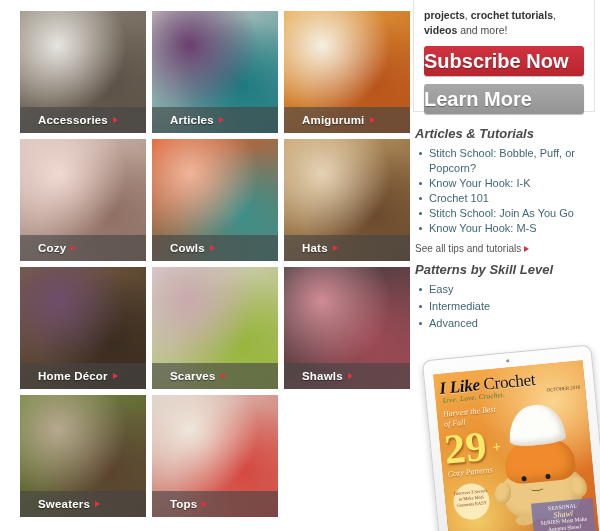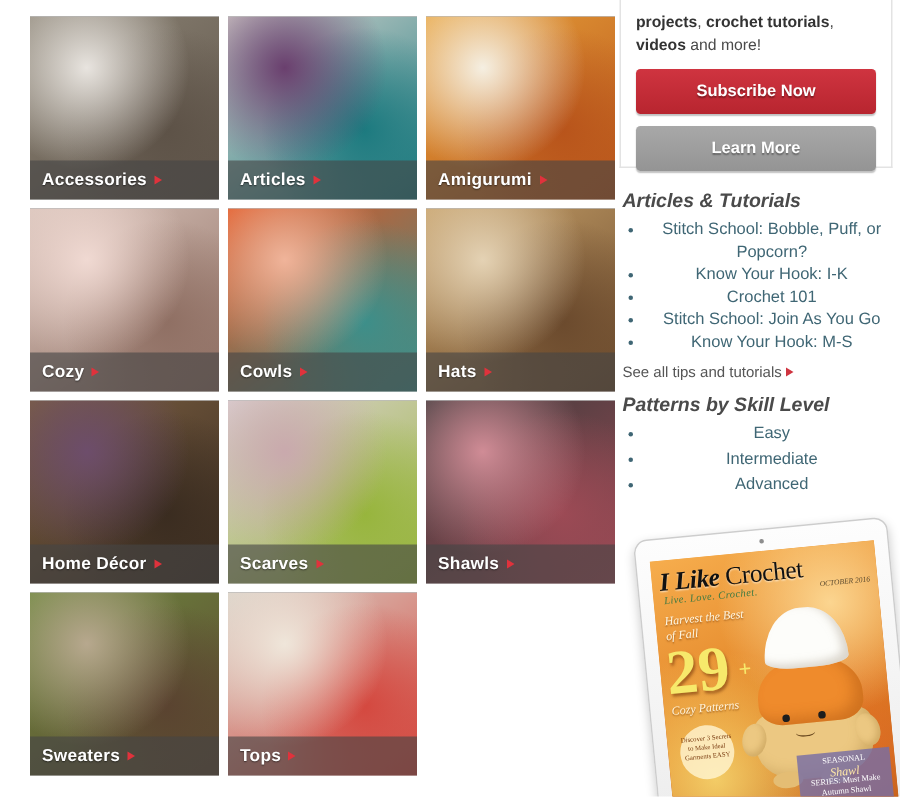--- a/index.html
+++ b/index.html
@@ -29,21 +29,21 @@
   }
   .tile {
     position: relative; width: 126px; height: 122px;
     overflow: hidden; background: #777;
   }
   .tile .photo { position: absolute; inset: 0; }
   .tile .label-bar {
     position: absolute; left: 0; right: 0; bottom: 0; height: 26px;
     background: rgba(70,70,70,0.62);
     display: flex; align-items: center;
-    padding-left: 8px;
+    padding-left: 18px;
   }
   .tile .label-text {
     color: #fff; font-size: 11.5px; font-weight: bold;
     text-shadow: 0 1px 1px rgba(0,0,0,.5);
     letter-spacing: .2px;
   }
   .tile .arrow {
     display: inline-block; margin-left: 5px;
     width: 0; height: 0;
     border-left: 5px solid #e0323c;
@@ -63,32 +63,32 @@
   }
   .promo-text {
     font-size: 10.5px; color: #4a4a4a; line-height: 1.42;
     padding-top: 44px;
   }
   .promo-text b { color: #333; }
   .btn {
     display: block; width: 100%; height: 30px; margin-top: 8px;
     border: none; border-radius: 3px;
     font-family: "Liberation Sans", sans-serif;
-    font-size: 11px; font-weight: bold; color: #fff;
+    font-size: 20px; font-weight: bold; color: #fff;
     text-shadow: 0 1px 1px rgba(0,0,0,.35);
-    cursor: pointer; line-height: 30px; text-align: center;
+    cursor: pointer; line-height: 30px; text-align: left;
   }
   .btn-subscribe { background: linear-gradient(#cf3440, #b8252f); box-shadow: 0 1px 1px rgba(0,0,0,.25); }
   .btn-learn { background: linear-gradient(#a8a8a8, #949494); box-shadow: 0 1px 1px rgba(0,0,0,.25); }
 
   .sb-heading {
     font-size: 13px; font-weight: bold; font-style: italic;
     color: #4a4a4a; margin-top: 6px; padding-left: 2px;
   }
-  .sb-list { list-style: none; margin-top: 5px; padding-left: 16px; text-align: center; }
+  .sb-list { list-style: none; margin-top: 5px; padding-left: 16px; }
   .sb-list li {
     position: relative; font-size: 11px; line-height: 15px;
     color: #3f6674; margin-bottom: 0px; padding-left: 0px;
   }
   .sb-list li::before {
     content: ""; position: absolute; left: -10px; top: 6px;
     width: 3px; height: 3px; border-radius: 50%; background: #3f6674;
   }
   .sb-list.tight li { margin-bottom: 2px; }
   .see-all {

